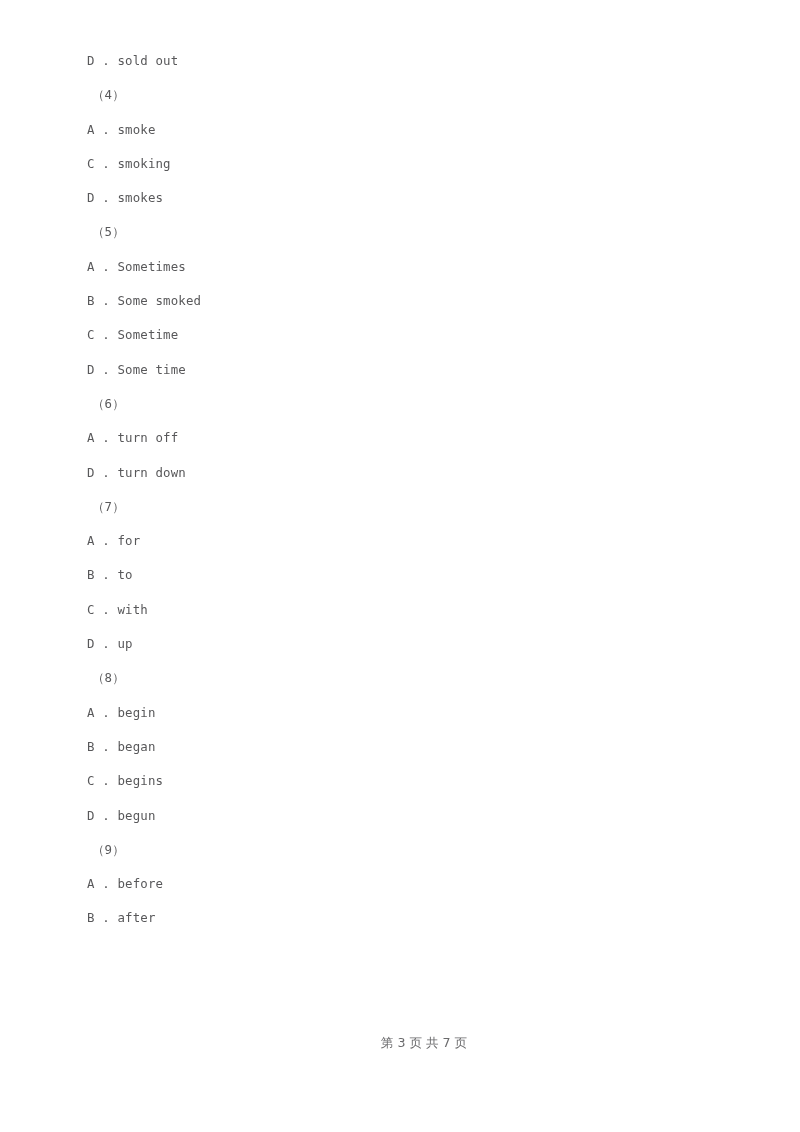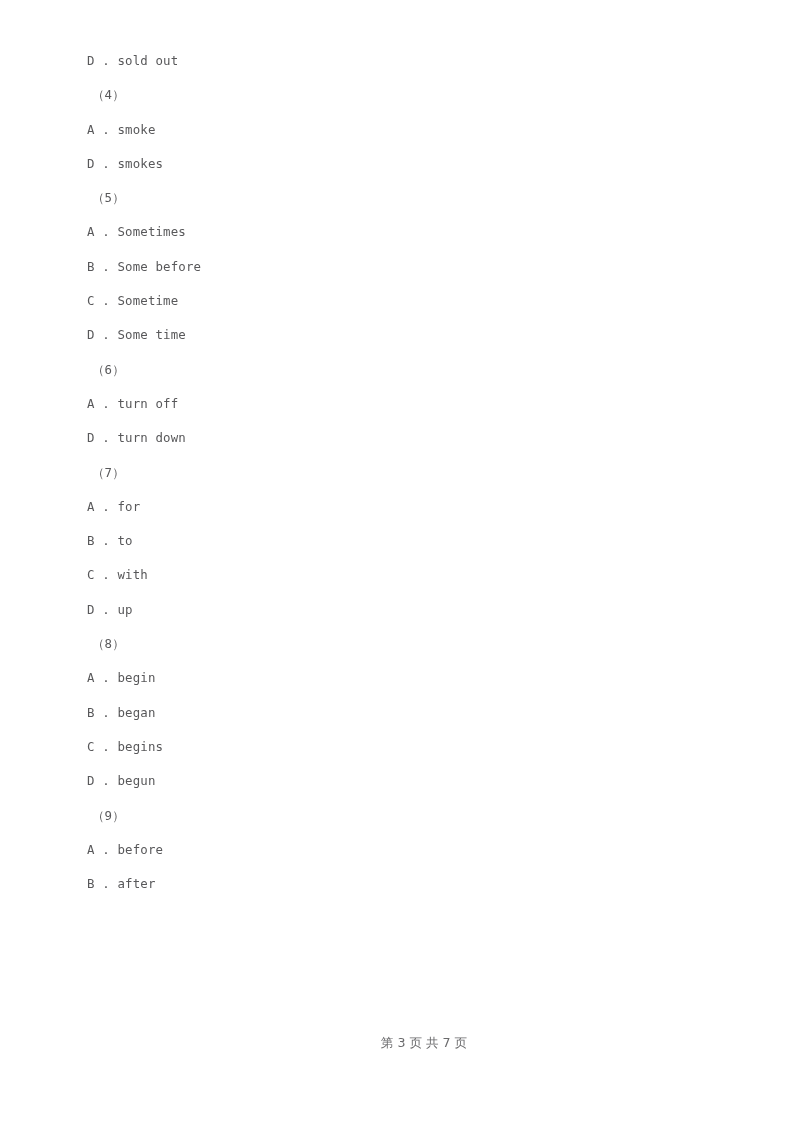--- a/index.html
+++ b/index.html
@@ -59,24 +59,25 @@
 </style>
 </head>
 <body>
 
 <div class="page">
 
   <div class="content">
       <div class="line option">D . sold out</div>
       <div class="line qnum">（4）</div>
       <div class="line option">A . smoke</div>
+      <div class="line option">C . smoking</div>
       <div class="line option">D . smokes</div>
       <div class="line qnum">（5）</div>
       <div class="line option">A . Sometimes</div>
-      <div class="line option">B . Some before</div>
+      <div class="line option">B . Some smoked</div>
       <div class="line option">C . Sometime</div>
       <div class="line option">D . Some time</div>
       <div class="line qnum">（6）</div>
       <div class="line option">A . turn off</div>
       <div class="line option">D . turn down</div>
       <div class="line qnum">（7）</div>
       <div class="line option">A . for</div>
       <div class="line option">B . to</div>
       <div class="line option">C . with</div>
       <div class="line option">D . up</div>

